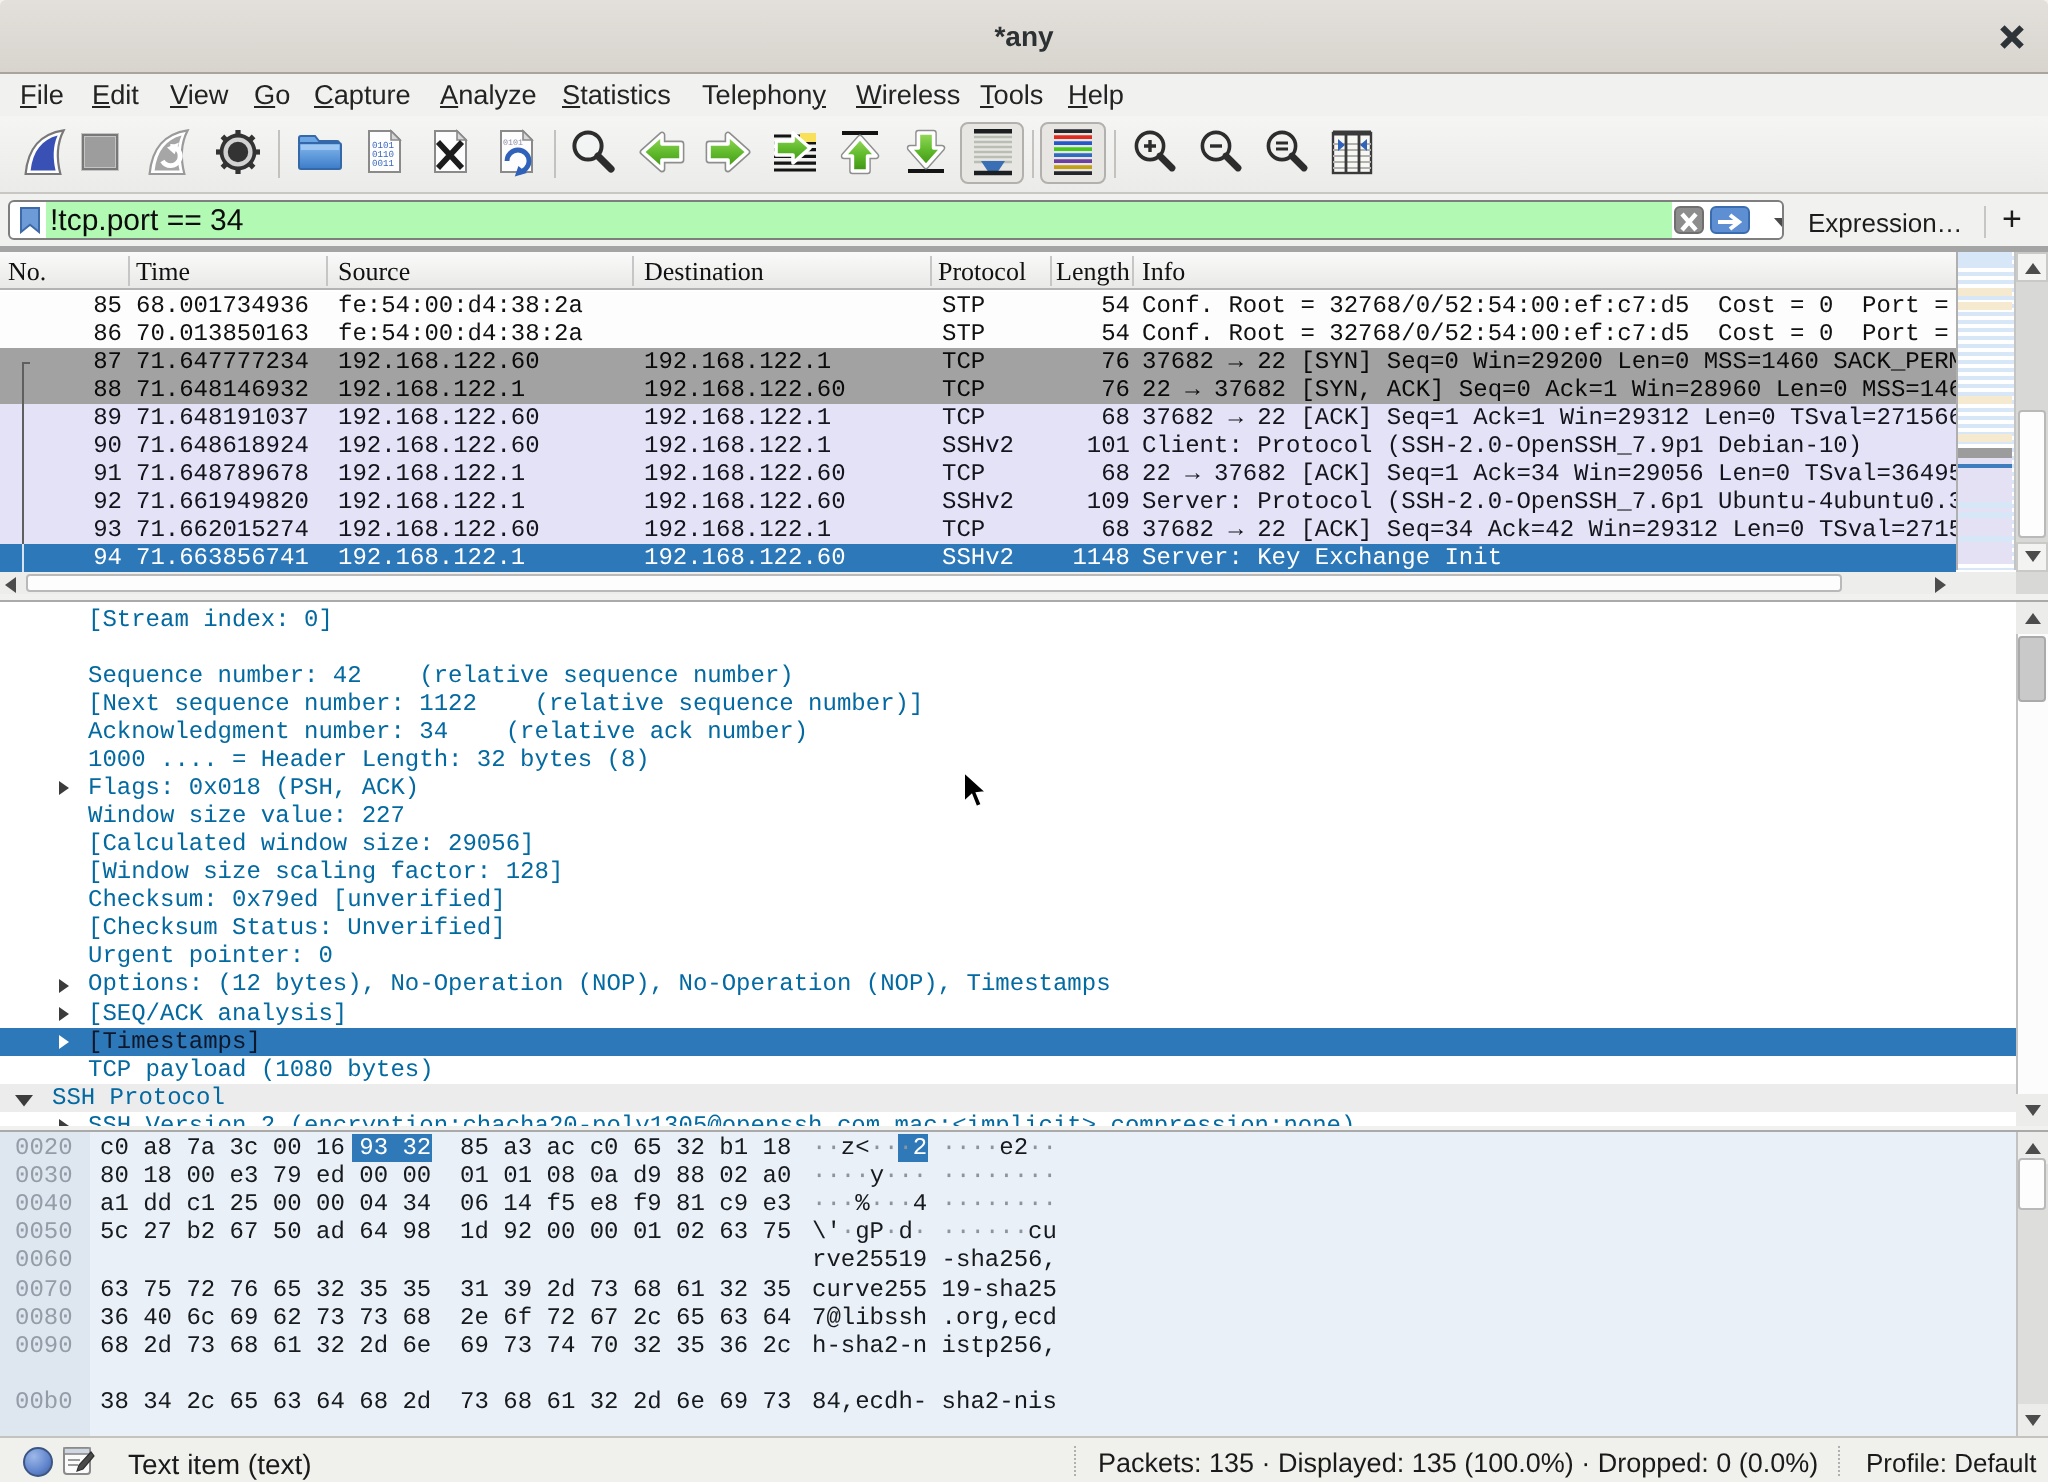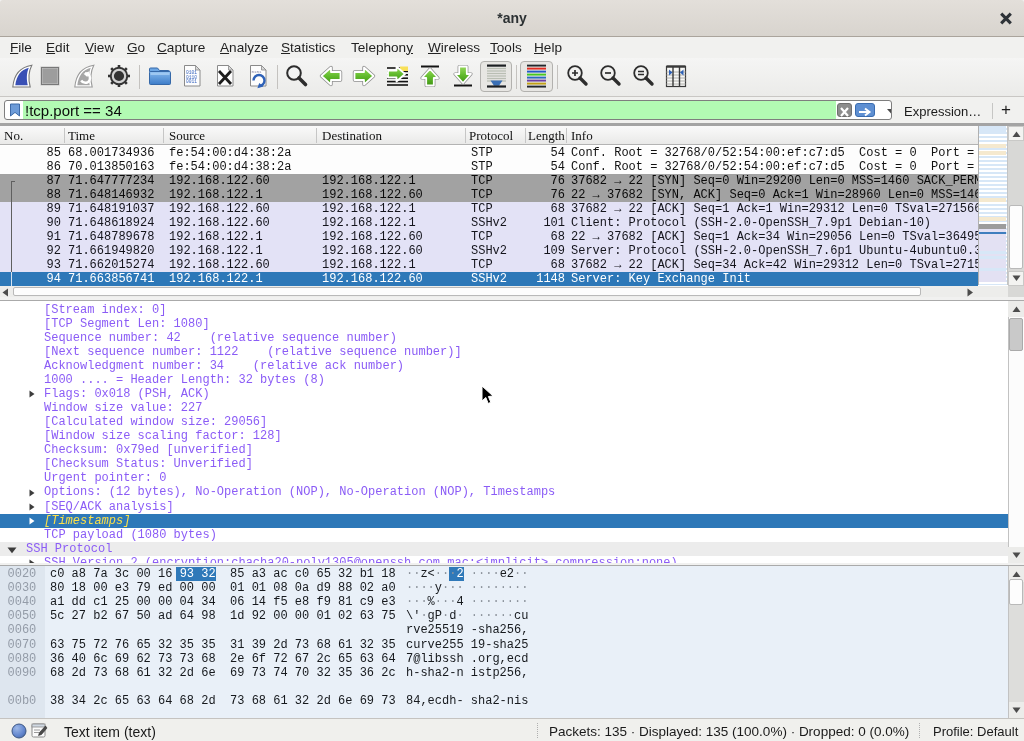--- a/index.html
+++ b/index.html
@@ -30,21 +30,21 @@
   
   #plist { left:0; top:126px; width:1024px; height:171px; background:#fff; }
   #phead { left:0; top:0; width:978px; height:19px;
      background:linear-gradient(#fafafa,#e9e9e8); border-bottom:1px solid #b3b3b3;font-family:Liberation Serif, serif; }
   .hsep { position:absolute; top:2px; width:1px; height:15px; background:#c6c6c6; }
   .hlab { position:absolute; top:2px; font-size:13px; color:#111; }
   .prow { position:absolute; left:0; width:978px; height:14px; font-size:12px; line-height:14px; white-space:pre; overflow:hidden; }
   .prow span { position:absolute; }
   
   #details { left:0; top:300px; width:1024px; height:263px; background:#fff; border-top:1px solid #aaa; overflow:hidden; }
-  .dline { position:absolute; left:0; width:1008px; height:14px; font-size:12px; line-height:14px; color:#8b5cf6; white-space:pre; }
+  .dline { position:absolute; left:0; width:1008px; height:14px; font-size:12px; line-height:14px; color:#0369a1; white-space:pre; }
   
   #hexpane { left:0; top:565px; width:1024px; height:153px; background:#e9f0f8; border-top:1px solid #aaa; overflow:hidden; }
   #hexoffcol { left:0; top:0; width:45px; height:153px; background:#dee6ef; }
   .hrow { position:absolute; height:14px; font-size:12px; line-height:14px; white-space:pre; }
   .hoff { color:#949ca8; }
   .hhex { color:#16191d; }
   .hasc { color:#16191d; }
   .hasc i { font-style:normal; color:#8d949c; }
   .hl { background:#2f79b9; color:#fff; }
   
@@ -330,41 +330,40 @@
       <path d="M6,0.5 L0.5,4.5 L6,8.5 z" fill="#4c4c4c"></path>
     </svg>
     <div class="sbthumb" style="left:13px; top:161px; width:908px; height:9px;"></div>
     <svg class="abs" style="left:967px; top:162px;" width="7" height="9" viewBox="0 0 7 9">
       <path d="M0.5,0.5 L6,4.5 L0.5,8.5 z" fill="#4c4c4c"></path>
     </svg>
     <div class="abs" style="left:978px; top:160px; width:30px; height:11px; background:#ededeb;"></div>
   </div>
   <div class="abs" id="details">
     <div class="dline mono" style="top:1.5px; left:0px;"><span style="position:absolute; left:44px;">[Stream index: 0]</span></div>
-    <div class="dline mono" style="top:15.6px; left:0px;"><span style="position:absolute; left:44px;">[TCP Segment Len: 1080]</span></div>
     <div class="dline mono" style="top:29.6px; left:0px;"><span style="position:absolute; left:44px;">Sequence number: 42    (relative sequence number)</span></div>
     <div class="dline mono" style="top:43.7px; left:0px;"><span style="position:absolute; left:44px;">[Next sequence number: 1122    (relative sequence number)]</span></div>
     <div class="dline mono" style="top:57.8px; left:0px;"><span style="position:absolute; left:44px;">Acknowledgment number: 34    (relative ack number)</span></div>
     <div class="dline mono" style="top:71.8px; left:0px;"><span style="position:absolute; left:44px;">1000 .... = Header Length: 32 bytes (8)</span></div>
     <div class="dline mono" style="top:85.9px; left:0px;"><span style="position:absolute; left:44px;">Flags: 0x018 (PSH, ACK)</span><svg style="position:absolute; left:28px; top:3.5px;" width="8" height="8" viewBox="0 0 8 8">
         <path d="M1.5,0.5 L6.5,4 L1.5,7.5 z" fill="#3c3c3c"></path>
       </svg></div>
     <div class="dline mono" style="top:100.0px; left:0px;"><span style="position:absolute; left:44px;">Window size value: 227</span></div>
     <div class="dline mono" style="top:114.1px; left:0px;"><span style="position:absolute; left:44px;">[Calculated window size: 29056]</span></div>
     <div class="dline mono" style="top:128.1px; left:0px;"><span style="position:absolute; left:44px;">[Window size scaling factor: 128]</span></div>
     <div class="dline mono" style="top:142.2px; left:0px;"><span style="position:absolute; left:44px;">Checksum: 0x79ed [unverified]</span></div>
     <div class="dline mono" style="top:156.3px; left:0px;"><span style="position:absolute; left:44px;">[Checksum Status: Unverified]</span></div>
     <div class="dline mono" style="top:170.3px; left:0px;"><span style="position:absolute; left:44px;">Urgent pointer: 0</span></div>
     <div class="dline mono" style="top:184.4px; left:0px;"><span style="position:absolute; left:44px;">Options: (12 bytes), No-Operation (NOP), No-Operation (NOP), Timestamps</span><svg style="position:absolute; left:28px; top:3.5px;" width="8" height="8" viewBox="0 0 8 8">
         <path d="M1.5,0.5 L6.5,4 L1.5,7.5 z" fill="#3c3c3c"></path>
       </svg></div>
     <div class="dline mono" style="top:198.5px; left:0px;"><span style="position:absolute; left:44px;">[SEQ/ACK analysis]</span><svg style="position:absolute; left:28px; top:3.5px;" width="8" height="8" viewBox="0 0 8 8">
         <path d="M1.5,0.5 L6.5,4 L1.5,7.5 z" fill="#3c3c3c"></path>
       </svg></div>
-    <div class="dline mono" style="top:212.6px; left:0px; background:#2d78b8; color:#fde047;font-style:italic;"><span style="position:absolute; left:44px;">[Timestamps]</span><svg style="position:absolute; left:28px; top:3.5px;" width="8" height="8" viewBox="0 0 8 8">
+    <div class="dline mono" style="top:212.6px; left:0px; background:#2d78b8; color:#0f172a;"><span style="position:absolute; left:44px;">[Timestamps]</span><svg style="position:absolute; left:28px; top:3.5px;" width="8" height="8" viewBox="0 0 8 8">
         <path d="M1.5,0.5 L6.5,4 L1.5,7.5 z" fill="#fff"></path>
       </svg></div>
     <div class="dline mono" style="top:226.6px; left:0px;"><span style="position:absolute; left:44px;">TCP payload (1080 bytes)</span></div>
     <div class="dline mono" style="top:240.7px; left:0px; background:#ececec;"><span style="position:absolute; left:26px;">SSH Protocol</span><svg style="position:absolute; left:7px; top:4px;" width="10" height="8" viewBox="0 0 10 8">
         <path d="M0.5,1.5 L9.5,1.5 L5,7.2 z" fill="#3c3c3c"></path>
       </svg></div>
     <div class="dline mono" style="top:254.8px; left:0px;"><span style="position:absolute; left:44px;">SSH Version 2 (encryption:chacha20-poly1305@openssh.com mac:&lt;implicit&gt; compression:none)</span><svg style="position:absolute; left:28px; top:3.5px;" width="8" height="8" viewBox="0 0 8 8">
         <path d="M1.5,0.5 L6.5,4 L1.5,7.5 z" fill="#3c3c3c"></path>
       </svg></div>
 

